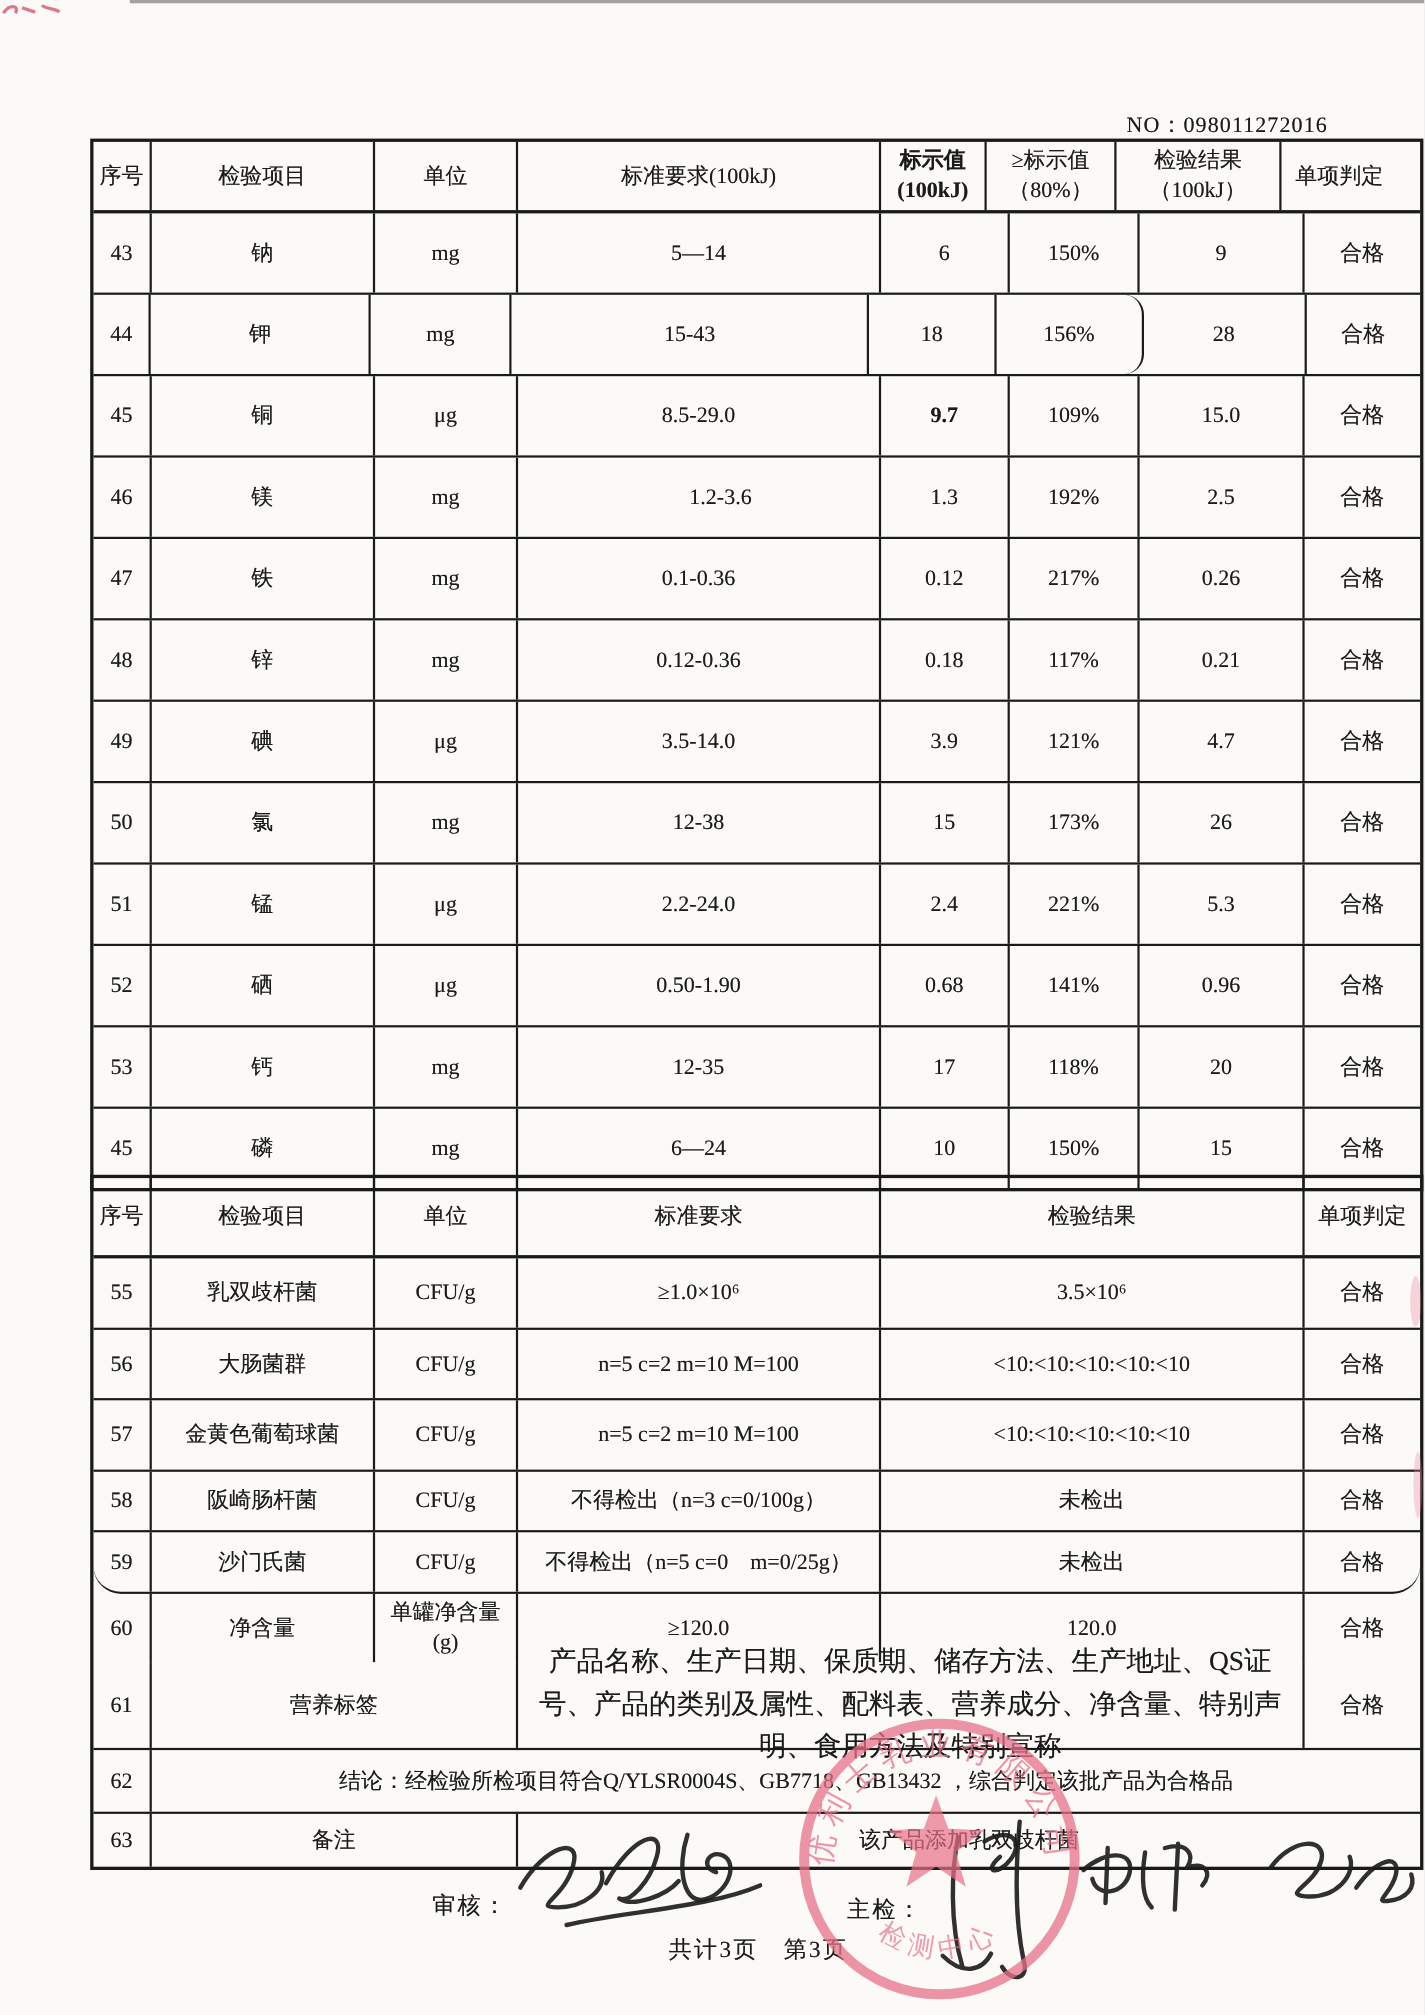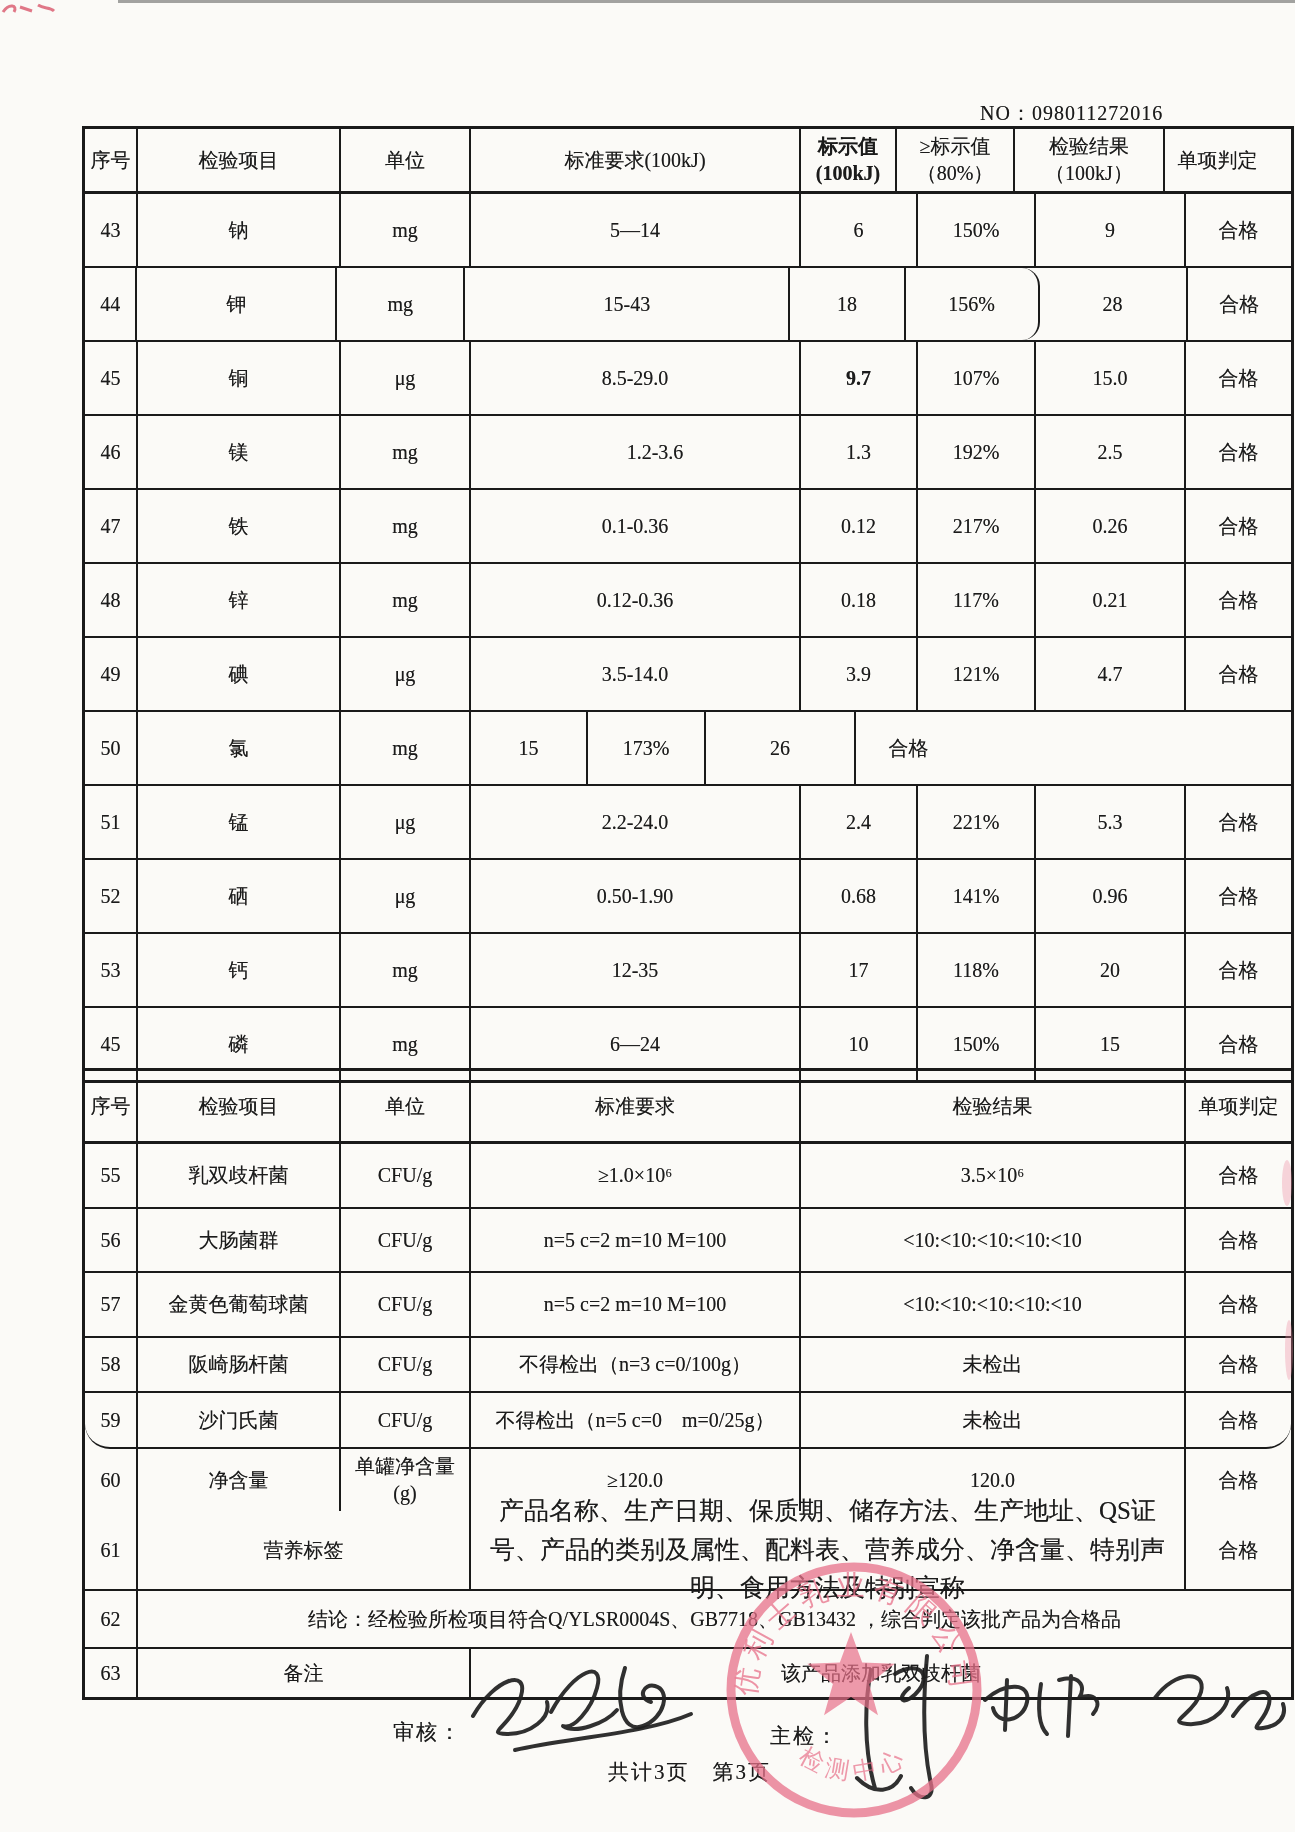--- a/index.html
+++ b/index.html
@@ -6,21 +6,21 @@
   .page{
     position:relative;
     width:1295px;height:1832px;
     background:#fbfaf7;
     overflow:hidden;
     font-family:"Liberation Serif","DejaVu Serif",serif;
     color:#1b1b1b;
   }
   .scan-top-line{position:absolute;top:0;left:118px;width:1177px;height:3px;background:#5a5a5a;opacity:.55;}
   .doc-no{
-    position:absolute;top:100px;left:980px;width:190px;
+    position:absolute;top:100px;left:1024px;width:190px;
     font-size:20px;letter-spacing:1px;white-space:nowrap;
     text-shadow:0 0 .4px rgba(0,0,0,.5);
   }
   .tbl{
     position:absolute;left:82px;width:1212px;
     border:3px solid #1a1a1a;box-sizing:border-box;
     background:transparent;
   }
   .t1{top:126px;}
   .t2{top:1068px;}
@@ -108,21 +108,21 @@
           <div class="cell" style="width: 136px; border-radius: 18px;">156%</div>
           <div class="cell" style="width: 150px;">28</div>
           <div class="cell" style="width: 105px;">合格</div>
         </div>
         <div class="row" style="height: 72px;">
           <div class="cell" style="width: 53px;">45</div>
           <div class="cell" style="width: 203px;">铜</div>
           <div class="cell" style="width: 130px;">μg</div>
           <div class="cell" style="width: 330px;">8.5-29.0</div>
           <div class="cell" style="width: 117px; font-weight: bold;">9.7</div>
-          <div class="cell" style="width: 118px;">107%</div>
+          <div class="cell" style="width: 118px;">109%</div>
           <div class="cell" style="width: 150px;">15.0</div>
           <div class="cell" style="width: 105px;">合格</div>
         </div>
         <div class="row" style="height: 72px;">
           <div class="cell" style="width: 53px;">46</div>
           <div class="cell" style="width: 203px;">镁</div>
           <div class="cell" style="width: 130px;">mg</div>
           <div class="cell" style="width: 330px; padding-left: 44px;">1.2-3.6</div>
           <div class="cell" style="width: 117px;">1.3</div>
           <div class="cell" style="width: 118px;">192%</div>
@@ -156,20 +156,21 @@
           <div class="cell" style="width: 330px;">3.5-14.0</div>
           <div class="cell" style="width: 117px;">3.9</div>
           <div class="cell" style="width: 118px;">121%</div>
           <div class="cell" style="width: 150px;">4.7</div>
           <div class="cell" style="width: 105px;">合格</div>
         </div>
         <div class="row" style="height: 72px;">
           <div class="cell" style="width: 53px;">50</div>
           <div class="cell" style="width: 203px;">氯</div>
           <div class="cell" style="width: 130px;">mg</div>
+          <div class="cell" style="width: 330px;">12-38</div>
           <div class="cell" style="width: 117px;">15</div>
           <div class="cell" style="width: 118px;">173%</div>
           <div class="cell" style="width: 150px;">26</div>
           <div class="cell" style="width: 105px;">合格</div>
         </div>
         <div class="row" style="height: 72px;">
           <div class="cell" style="width: 53px;">51</div>
           <div class="cell" style="width: 203px;">锰</div>
           <div class="cell" style="width: 130px;">μg</div>
           <div class="cell" style="width: 330px;">2.2-24.0</div>

